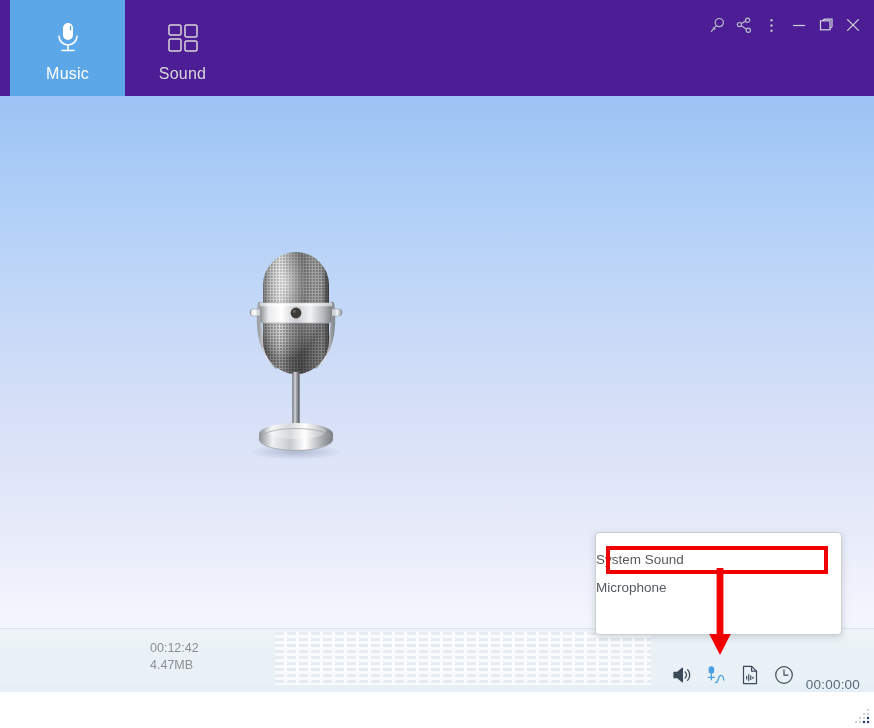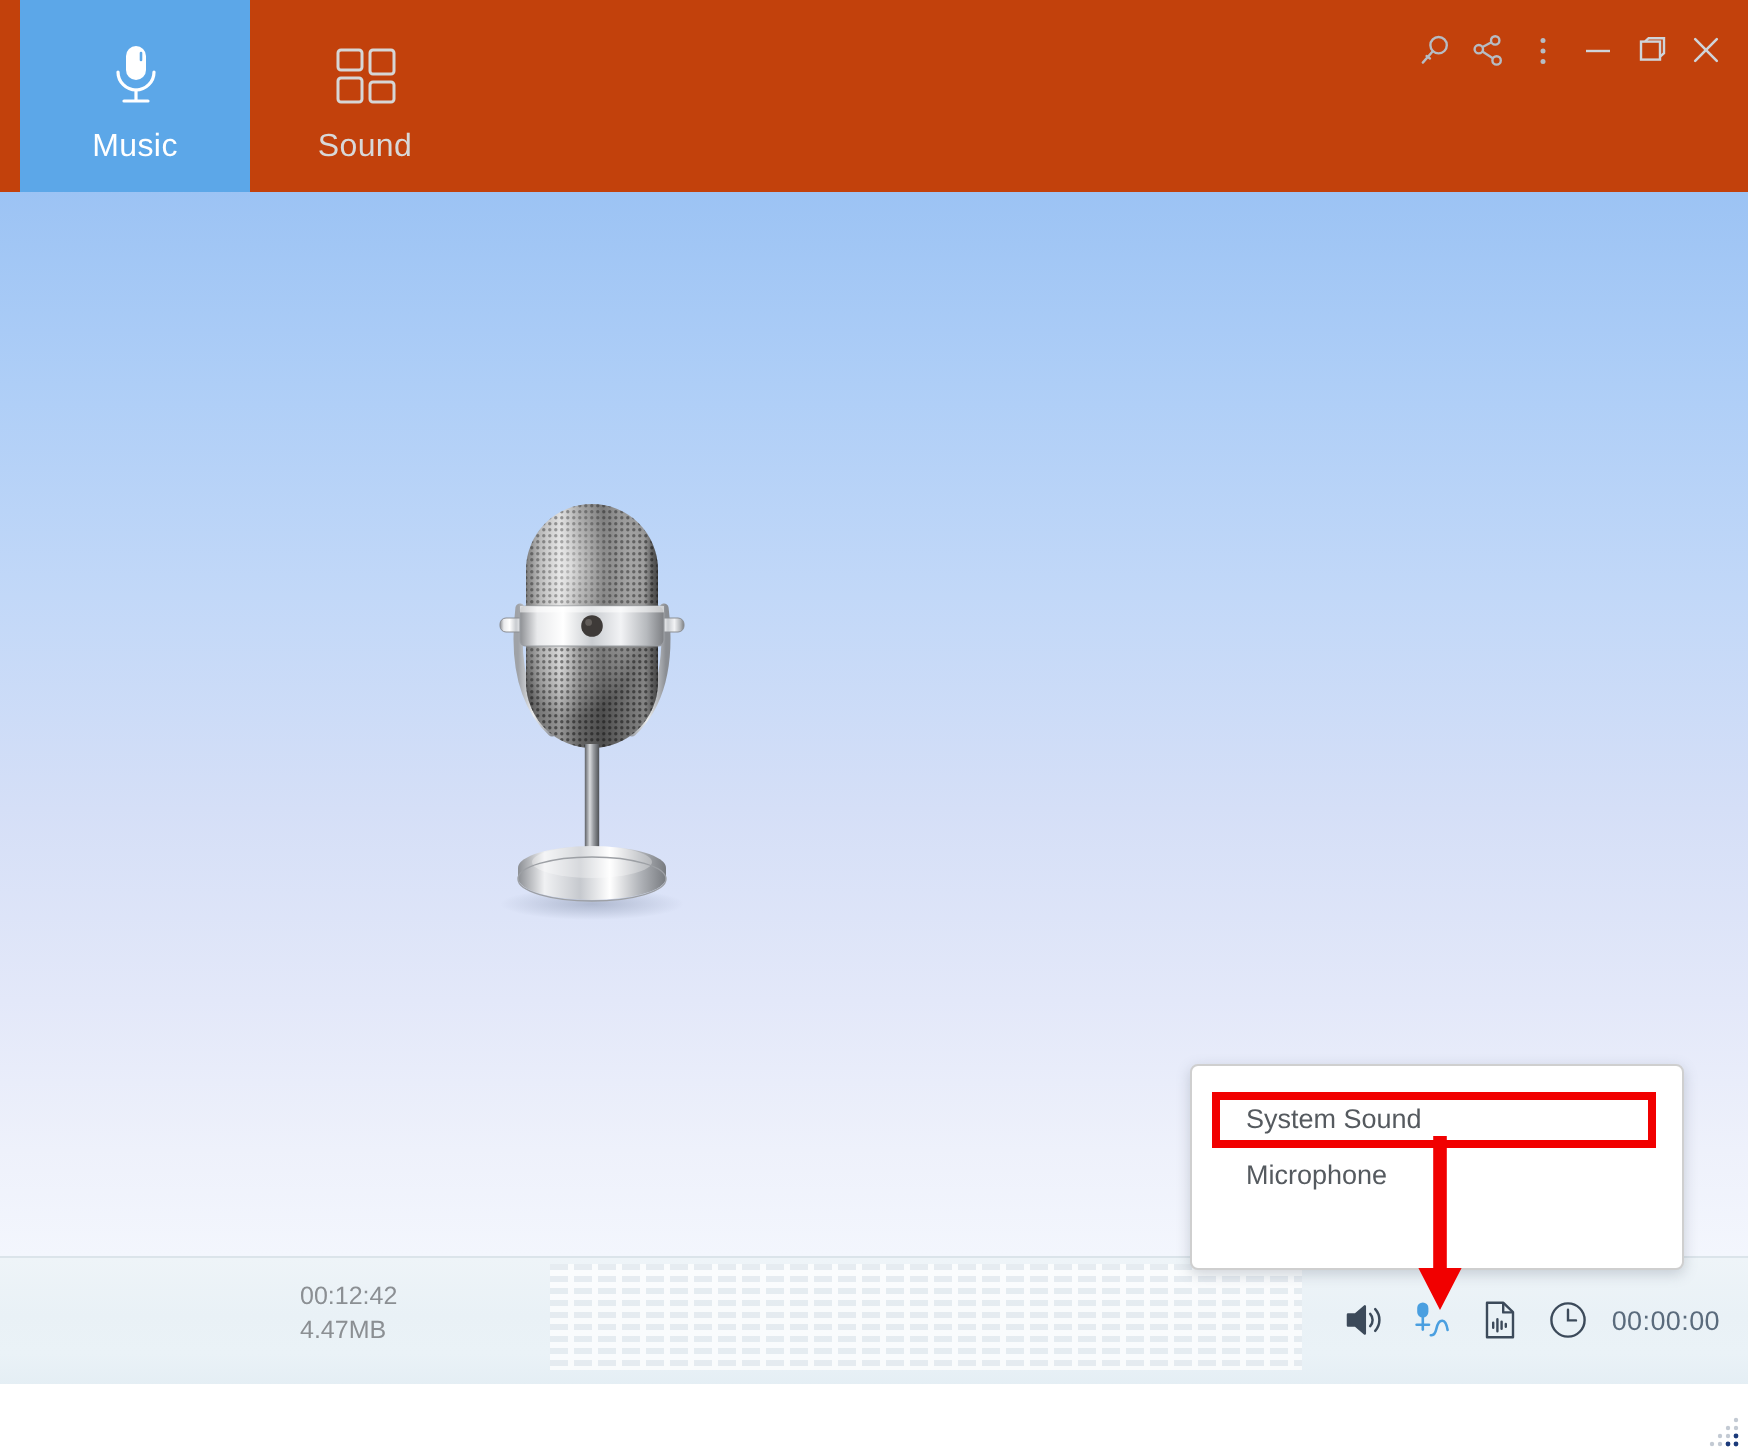--- a/index.html
+++ b/index.html
@@ -24,21 +24,21 @@
     overflow: hidden;
     background: #fff;
   }
 
   
   #topbar {
     position: absolute;
     left: 0; top: 0;
     width: 874px;
     height: 96px;
-    background: #c2410c;
+    background: #4c1d95;
   }
   .nav-tabs {
     position: absolute;
     left: 10px; top: 0;
     height: 96px;
     display: flex;
     align-items: stretch;
   }
   .nav-tab {
     width: 115px;
@@ -120,21 +120,20 @@
     height: 101px;
     background: #ffffff;
     border: 1px solid #cfcfcf;
     border-radius: 4px;
     box-shadow: 0 2px 7px rgba(90,100,120,.28);
     z-index: 25;
   }
   .dd-item {
     height: 28px;
     line-height: 28px;
-    padding-left: 27px;
     font-size: 13.5px;
     color: #555a5f;
     cursor: pointer;
     white-space: nowrap;
   }
   .dd-item:first-child { margin-top: 13px; }
   #dd-highlight {
     position: absolute;
     left: 10px;
     top: 13px;
@@ -191,21 +190,21 @@
         #ffffff 3px, #ffffff 6px);
     opacity: .75;
   }
 
   .bb-icons {
     position: absolute;
     right: 10px;
     top: 628px;
     height: 64px;
     display: flex;
-    align-items: center;
+    align-items: flex-end;
     gap: 0px;
   }
   .bb-btn {
     width: 34px;
     height: 34px;
     display: flex;
     align-items: center;
     justify-content: center;
     cursor: pointer;
   }

